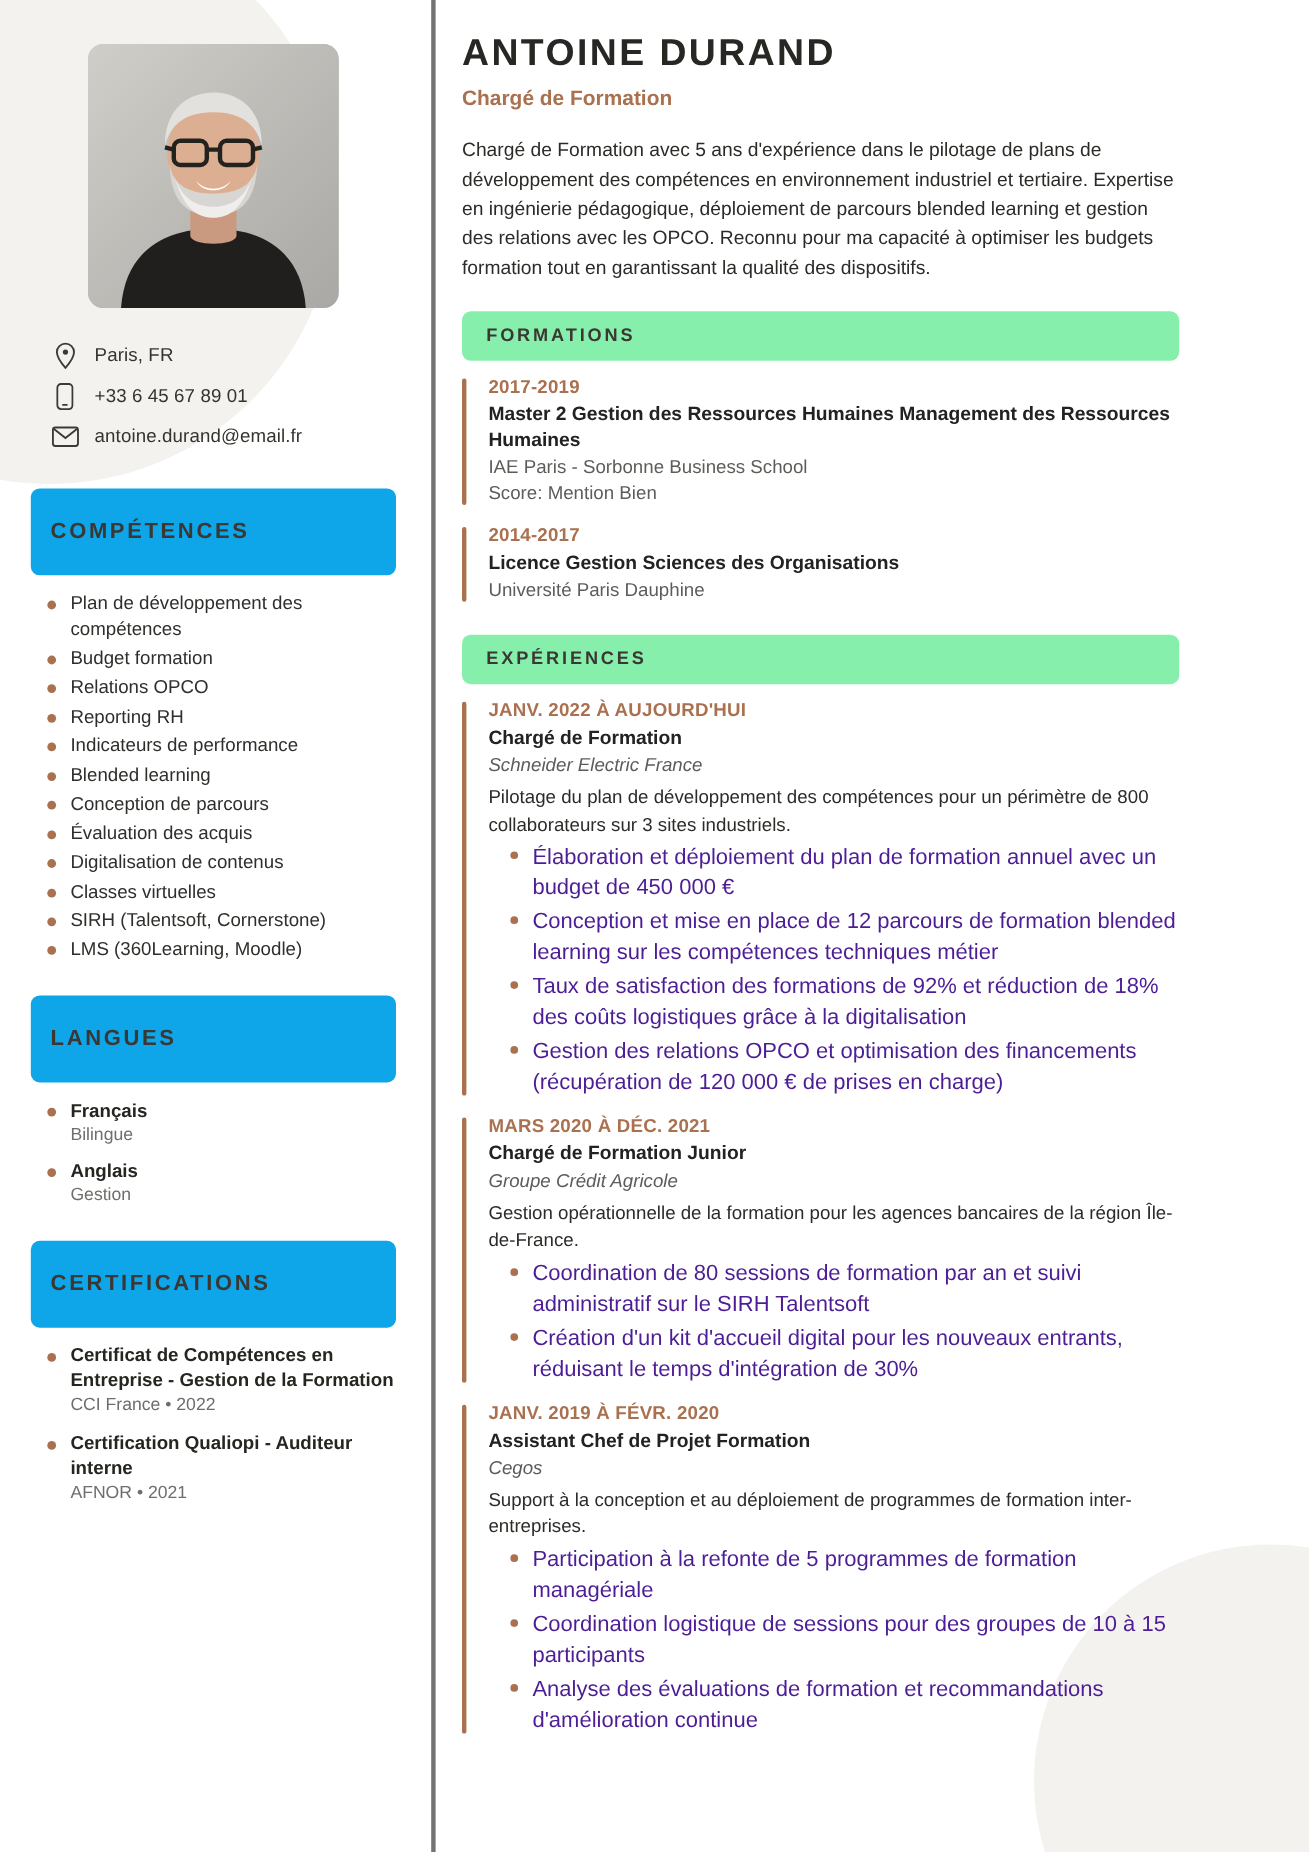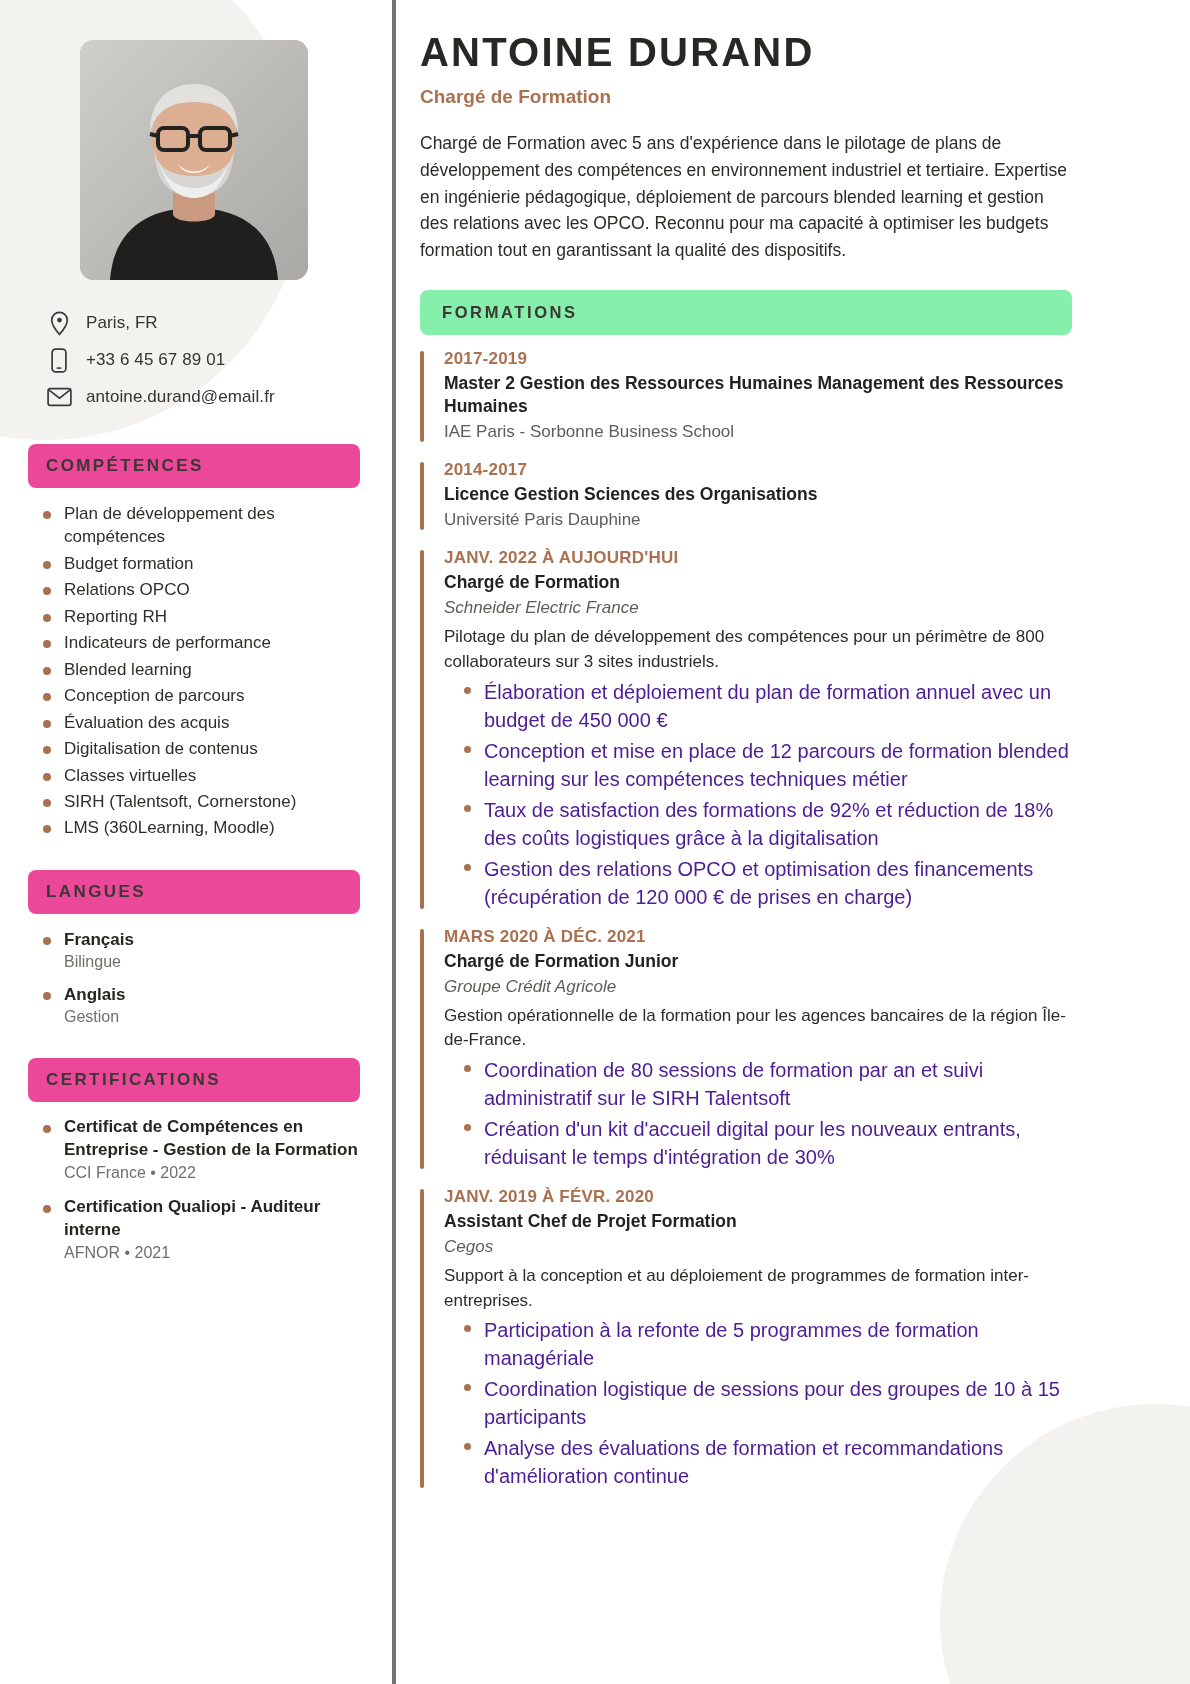--- a/index.html
+++ b/index.html
@@ -94,24 +94,24 @@
     color: #3a3a38;
   }
   .contact-ico svg { display:block; }
   .contact-txt {
     font-size: 17px;
     color: #34332f;
     letter-spacing: .1px;
   }
 
   .sec-head {
-    background: #ec4899;
+    background: #0ea5e9;
     border-radius: 8px;
-    padding: 12px 18px;
-    font-size: 17px;
+    padding: 28px 18px;
+    font-size: 20px;
     font-weight: 700;
     letter-spacing: 2.4px;
     color: #3b3733;
     margin: 0 0 14px 0;
   }
   .sec-head.mt { margin-top: 30px; }
 
   .side-block { margin-bottom: 4px; }
 
   ul.dotlist { list-style: none; padding-left: 12px; }
@@ -143,21 +143,21 @@
   ul.certlist > li { margin-bottom: 13px; }
 
   
   .main {
     flex: 1 1 auto;
     padding: 28px 118px 0 24px;
     min-width: 0;
   }
 
   .name {
-    font-size: 40px;
+    font-size: 34px;
     font-weight: 700;
     letter-spacing: 2.2px;
     color: #272724;
     line-height: 1.2;
     margin-bottom: 10px;
   }
   .role {
     font-size: 19px;
     font-weight: 700;
     color: #a9714f;
@@ -383,30 +383,32 @@
       <div class="role">Chargé de Formation</div>
       <p class="summary">Chargé de Formation avec 5 ans d'expérience dans le pilotage de plans de développement des compétences en environnement industriel et tertiaire. Expertise en ingénierie pédagogique, déploiement de parcours blended learning et gestion des relations avec les OPCO. Reconnu pour ma capacité à optimiser les budgets formation tout en garantissant la qualité des dispositifs.</p>
 
       <section>
         <div class="main-sec-head">FORMATIONS</div>
 
         <div class="entry">
           <div class="entry-date">2017-2019</div>
           <div class="entry-title">Master 2 Gestion des Ressources Humaines Management des Ressources Humaines</div>
           <div class="entry-org">IAE Paris - Sorbonne Business School</div>
+          <div class="entry-extra">Score: Mention Bien</div>
         </div>
 
         <div class="entry">
           <div class="entry-date">2014-2017</div>
           <div class="entry-title">Licence Gestion Sciences des Organisations</div>
           <div class="entry-org">Université Paris Dauphine</div>
         </div>
       </section>
 
       <section>
+        <div class="main-sec-head gap">EXPÉRIENCES</div>
 
         <div class="entry">
           <div class="entry-date">JANV. 2022 À AUJOURD'HUI</div>
           <div class="entry-title">Chargé de Formation</div>
           <div class="entry-org ital">Schneider Electric France</div>
           <div class="entry-desc">Pilotage du plan de développement des compétences pour un périmètre de 800 collaborateurs sur 3 sites industriels.</div>
           <ul class="bullets">
             <li>Élaboration et déploiement du plan de formation annuel avec un budget de 450 000 €</li>
             <li>Conception et mise en place de 12 parcours de formation blended learning sur les compétences techniques métier</li>
             <li>Taux de satisfaction des formations de 92% et réduction de 18% des coûts logistiques grâce à la digitalisation</li>

